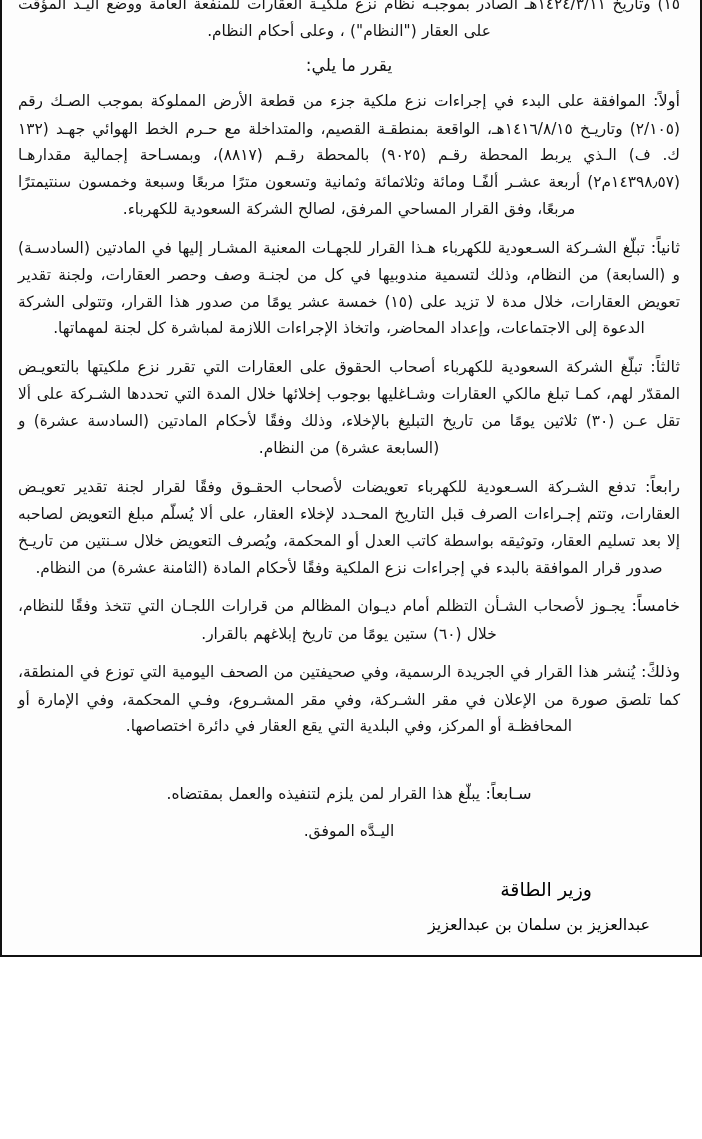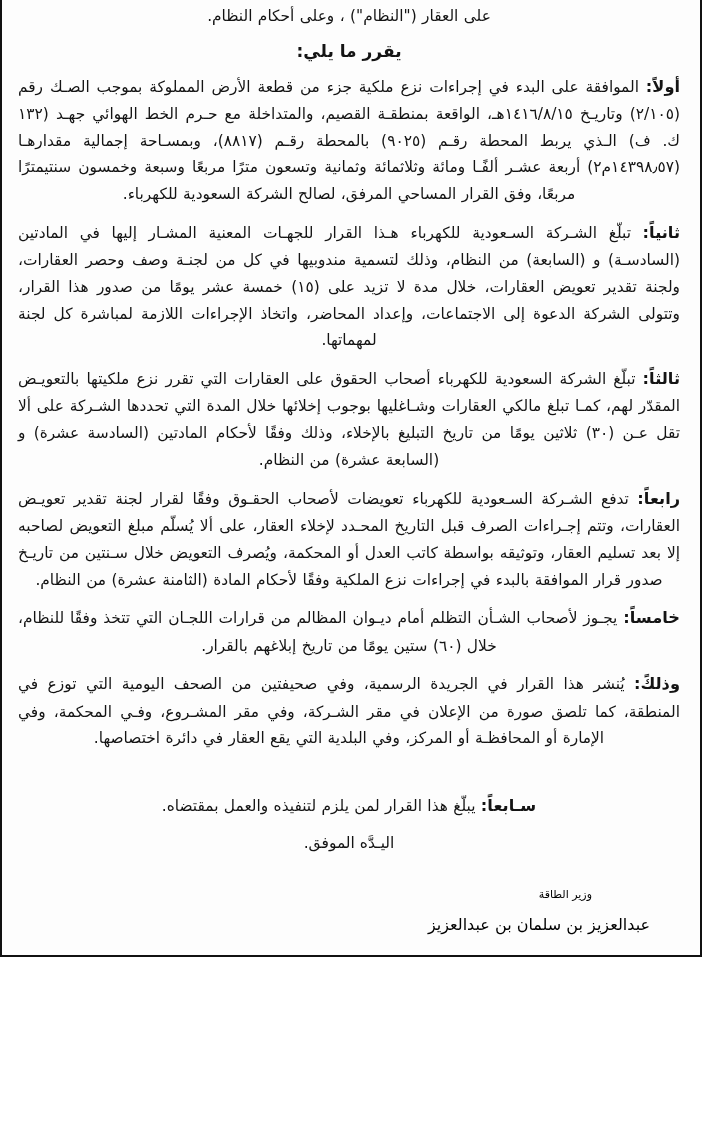--- a/index.html
+++ b/index.html
@@ -77,39 +77,39 @@
     word-spacing: 0.5px;
   }
 
   p.para.tight {
     text-align-last: center;
     margin-top: 40px;
   }
 
   .decides {
     font-size: 17px;
-    font-weight: bold;
+    font-weight: normal;
     text-align: center;
     margin: 10px 0 12px 0;
     letter-spacing: 0.4px;
   }
 
   .ordinal {
-    font-weight: bold;
+    font-weight: normal;
     font-size: 16.2px;
   }
 
   
   .sign-block {
     direction: rtl;
     padding: 14px 0 16px 0;
     margin: 2px 22px 0 22px;
   }
   .sign-role {
-    font-size: 11px;
+    font-size: 19px;
     margin: 0 0 10px 0;
     padding-right: 88px;
     line-height: 1.5;
   }
   .sign-name {
     font-size: 16px;
     margin: 4px;
     padding-right: 26px;
     line-height: 1.5;
   }

